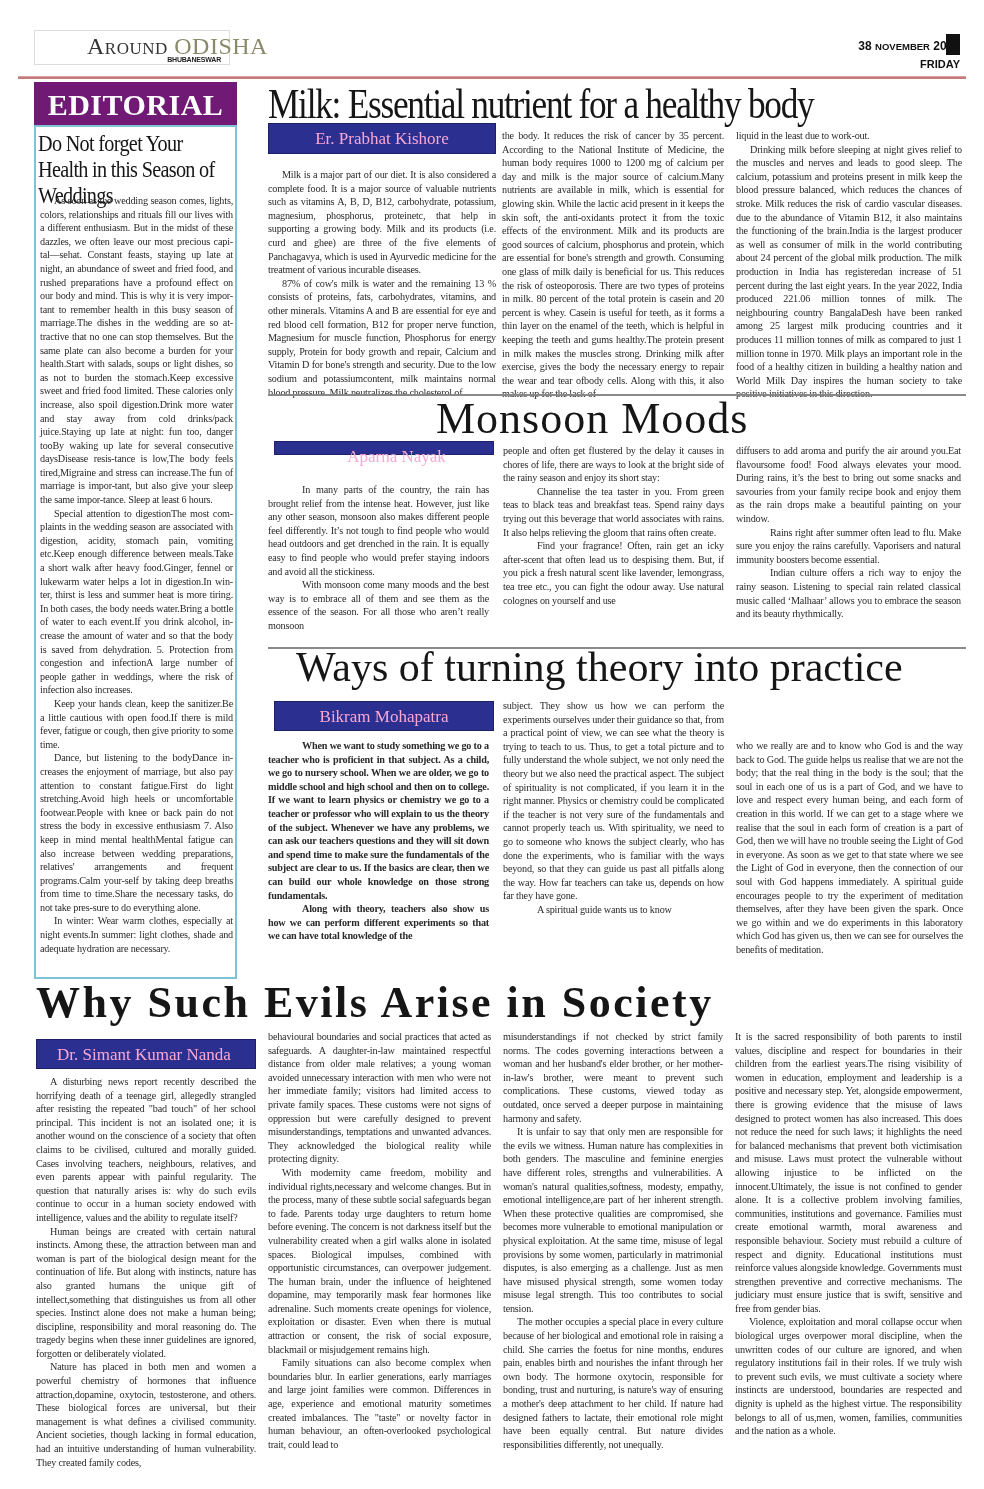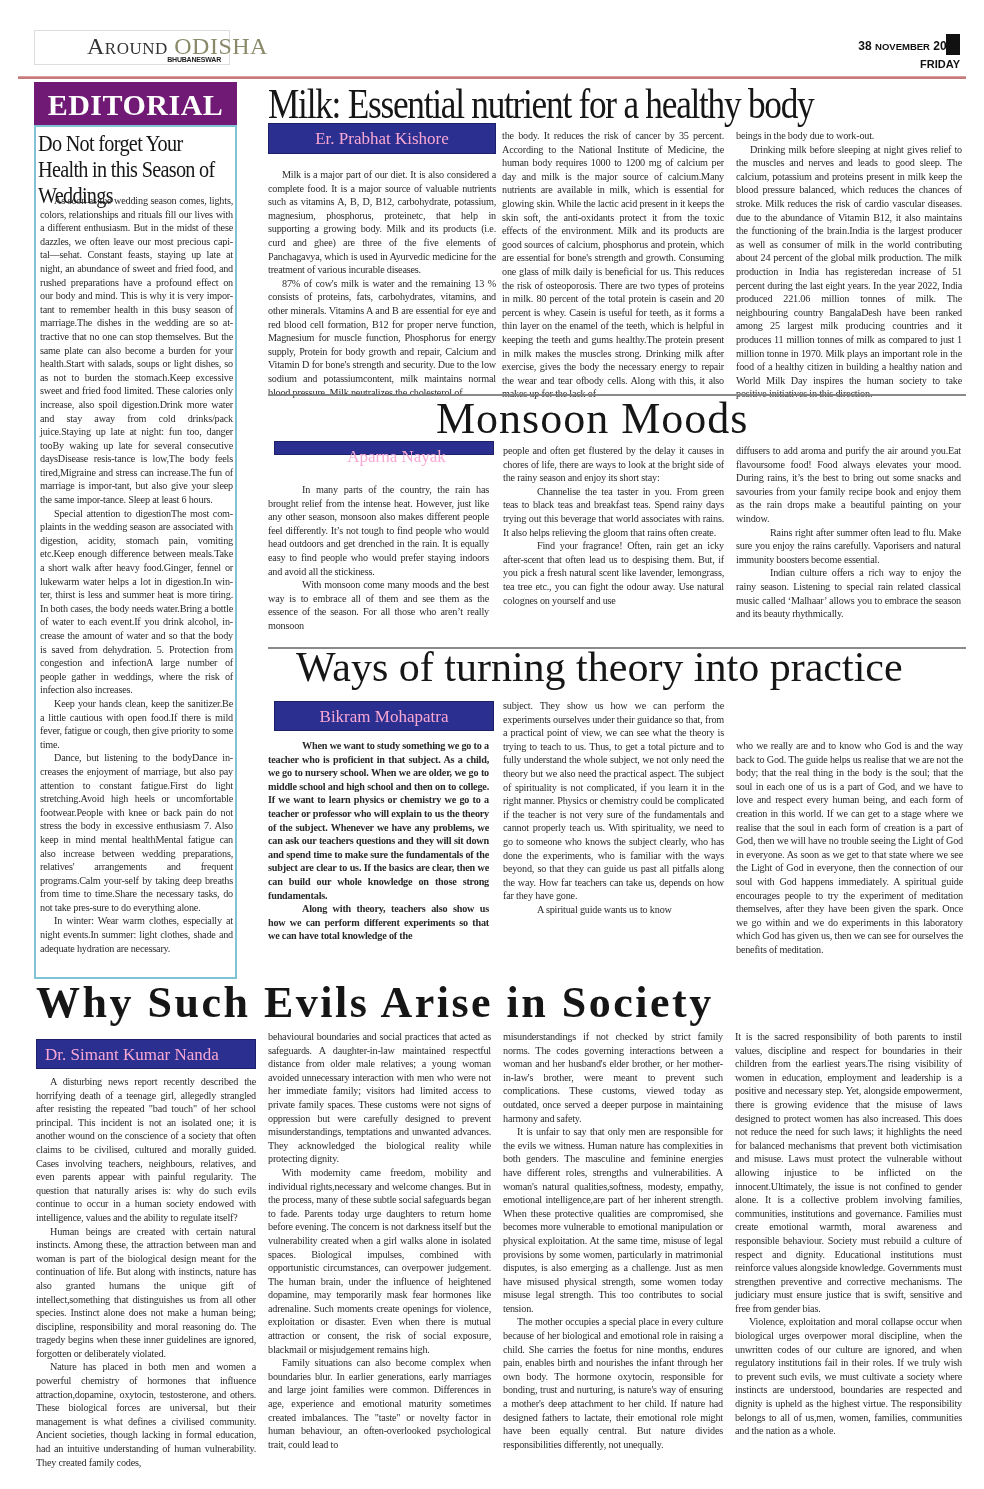--- a/index.html
+++ b/index.html
@@ -36,21 +36,21 @@
   .headline { font-family: "Liberation Serif", serif; color: #161616; white-space: nowrap; }
   .h-milk { left: 268px; top: 80px; font-size: 42px; letter-spacing: -1.5px; transform: scaleX(0.84); transform-origin: left top; }
   .h-monsoon { left: 436px; top: 393px; font-size: 44px; letter-spacing: 1px; }
   .h-ways { left: 296px; top: 643px; font-size: 42px; letter-spacing: 0px; }
   .h-evils { left: 36px; top: 977px; font-size: 44px; letter-spacing: 2.5px; font-weight: bold; font-family: "Liberation Serif", serif; }
 
   .section-rule { height: 2px; background: #8a8a8a; }
 
   
   .author { background: #2b2f8f; color: #f9a8d4; font-family: "Liberation Serif", serif; font-size: 17px; text-align: center; border: 1px solid #1d1f6a; }
-  .author.left { text-align: left; padding-left: 8px; }
+  .author.left { text-align: left; padding-left: 20px; }
 
   .col { position: absolute; }
 </style>
 </head>
 <body>
 
 <div class="abs logo-box">
   <div class="logo-main">
     <span class="w1">Around</span>
     <span class="w2">ODISHA</span>
@@ -82,21 +82,21 @@
 <div class="abs headline h-milk">Milk: Essential nutrient for a healthy body</div>
 <div class="abs author" style="left:268px; top:123px; width:228px; height:31px; line-height:30px;">Er. Prabhat Kishore</div>
 <div class="col body-text" style="left:268px; top:168px; width:228px;">
   <p>Milk is a major part of our diet. It is also considered a complete food. It is a major source of valuable nutrients such as vitamins A, B, D, B12, carbohydrate, potassium, magnesium, phosphorus, proteinetc, that help in supporting a growing body. Milk and its products (i.e. curd and ghee) are three of the five elements of Panchagavya, which is used in Ayurvedic medicine for the treatment of various incurable diseases.</p>
   <p>87% of cow's milk is water and the remaining 13 % consists of proteins, fats, carbohydrates, vitamins, and other minerals. Vitamins A and B are essential for eye and red blood cell formation, B12 for proper nerve function, Magnesium for muscle function, Phosphorus for energy supply, Protein for body growth and repair, Calcium and Vitamin D for bone's strength and security. Due to the low sodium and potassiumcontent, milk maintains normal blood pressure. Milk neutralizes the cholesterol of</p>
 </div>
 <div class="col body-text" style="left:502px; top:129px; width:222px;">
   <p style="text-indent:0">the body. It reduces the risk of cancer by 35 percent. According to the National Institute of Medicine, the human body requires 1000 to 1200 mg of calcium per day and milk is the major source of calcium.Many nutrients are available in milk, which is essential for glowing skin. While the lactic acid present in it keeps the skin soft, the anti-oxidants protect it from the toxic effects of the environment. Milk and its products are good sources of calcium, phosphorus and protein, which are essential for bone's strength and growth. Consuming one glass of milk daily is beneficial for us. This reduces the risk of osteoporosis. There are two types of proteins in milk. 80 percent of the total protein is casein and 20 percent is whey. Casein is useful for teeth, as it forms a thin layer on the enamel of the teeth, which is helpful in keeping the teeth and gums healthy.The protein present in milk makes the muscles strong. Drinking milk after exercise, gives the body the necessary energy to repair the wear and tear ofbody cells. Along with this, it also makes up for the lack of</p>
 </div>
 <div class="col body-text" style="left:736px; top:129px; width:226px;">
-  <p style="text-indent:0">beings in the body due to work-out.</p>
+  <p style="text-indent:0">liquid in the least due to work-out.</p>
   <p>Drinking milk before sleeping at night gives relief to the muscles and nerves and leads to good sleep. The calcium, potassium and proteins present in milk keep the blood pressure balanced, which reduces the chances of stroke. Milk reduces the risk of cardio vascular diseases. due to the abundance of Vitamin B12, it also maintains the functioning of the brain.India is the largest producer as well as consumer of milk in the world contributing about 24 percent of the global milk production. The milk production in India has registeredan increase of 51 percent during the last eight years. In the year 2022, India produced 221.06 million tonnes of milk. The neighbouring country BangalaDesh have been ranked among 25 largest milk producing countries and it produces 11 million tonnes of milk as compared to just 1 million tonne in 1970. Milk plays an important role in the food of a healthy citizen in building a healthy nation and World Milk Day inspires the human society to take positive initiatives in this direction.</p>
 </div>
 
 <div class="abs section-rule" style="left:268px; top:394px; width:698px;"></div>
 <div class="abs headline h-monsoon">Monsoon Moods</div>
 <div class="abs author" style="left:274px; top:441px; width:220px; height:14px; line-height:29px;padding-left:25px;">Aparna Nayak</div>
 <div class="col body-text wide" style="left:268px; top:483px; width:221px;">
   <p>In many parts of the country, the rain has brought relief from the intense heat. However, just like any other season, monsoon also makes different people feel differently. It’s not tough to find people who would head outdoors and get drenched in the rain. It is equally easy to find people who would prefer staying indoors and avoid all the stickiness.</p>
   <p>With monsoon come many moods and the best way is to embrace all of them and see them as the essence of the season. For all those who aren’t really monsoon</p>
 </div>

